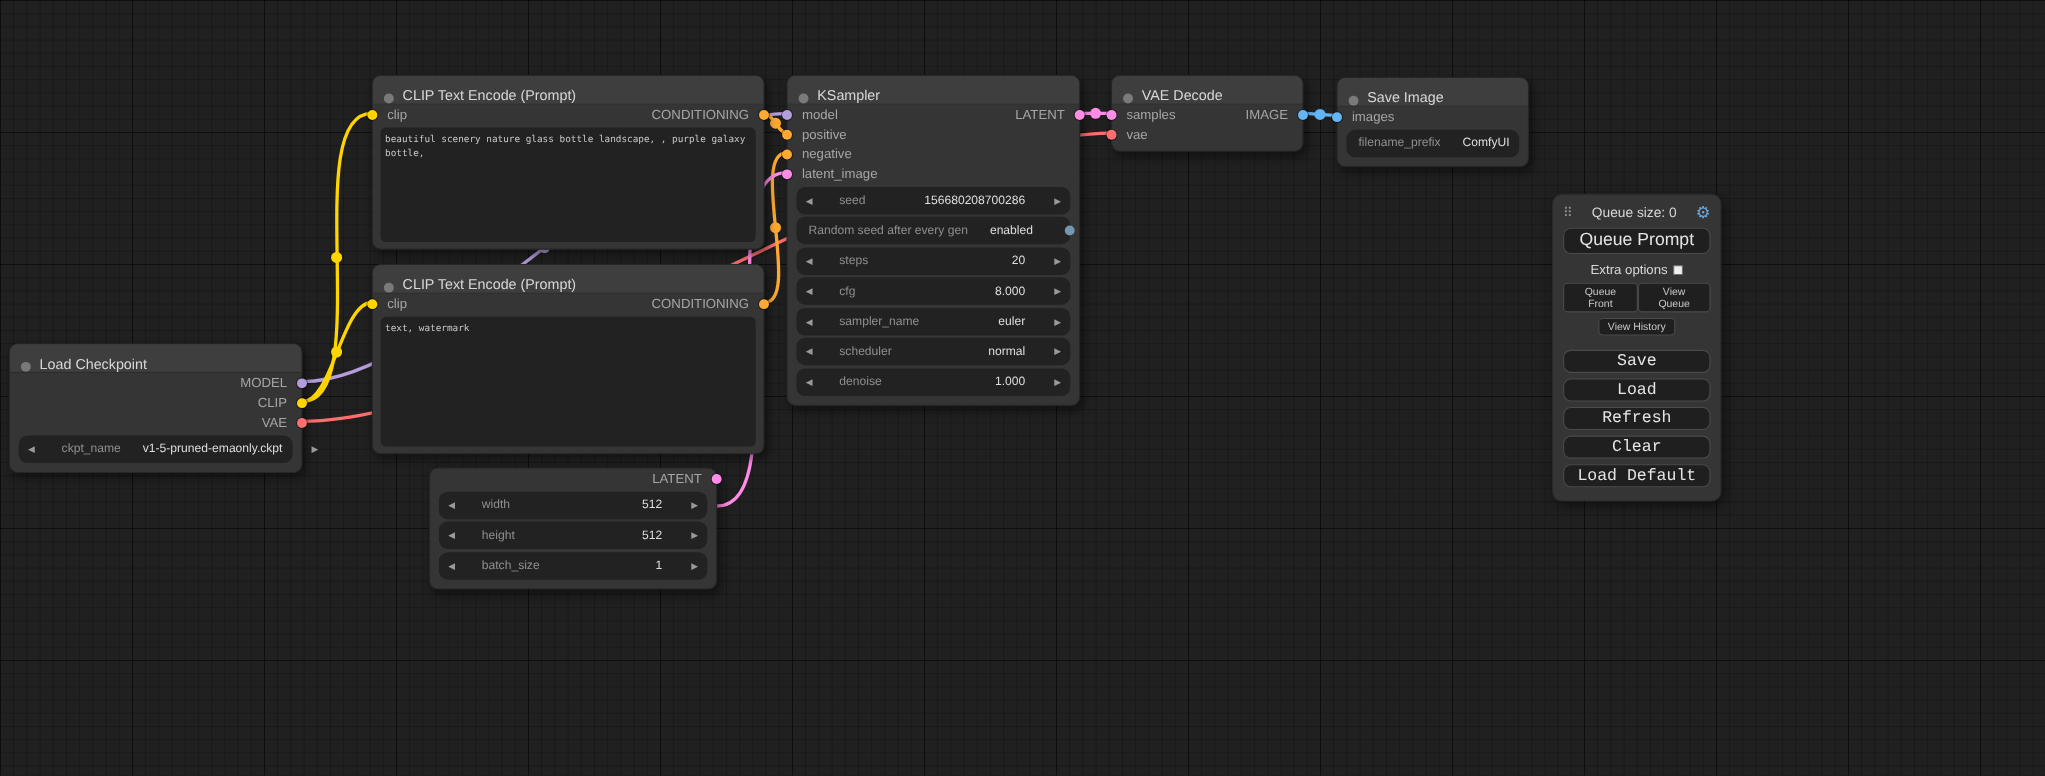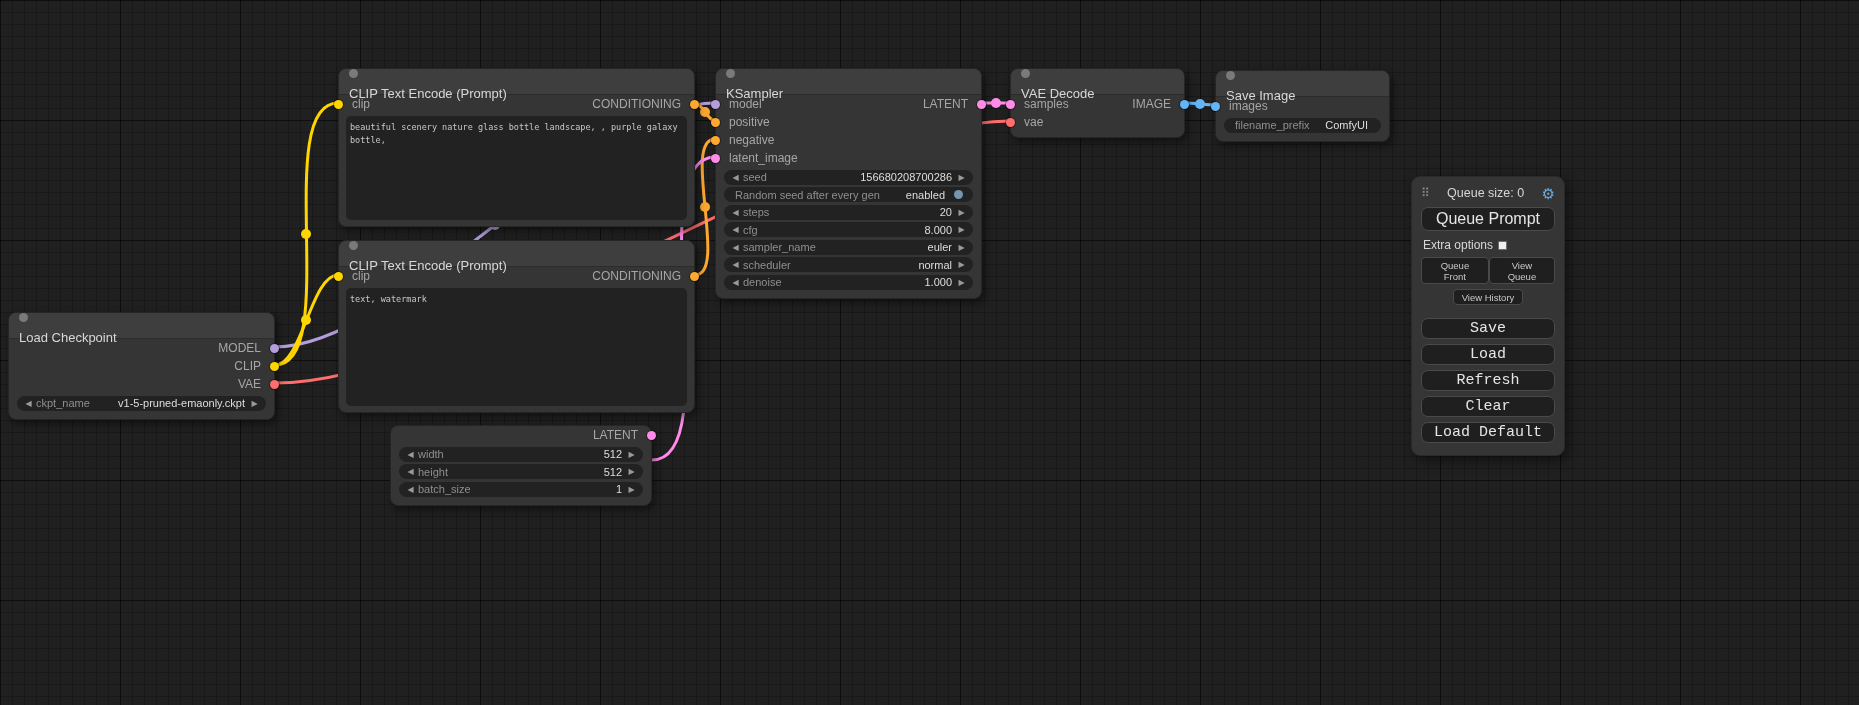--- a/index.html
+++ b/index.html
@@ -19,27 +19,26 @@
 
   .node {
     position: absolute; z-index: 2;
     background: #353535;
     border: 1px solid #262626;
     border-radius: 8px;
     box-shadow: 3px 4px 9px rgba(0,0,0,.45);
     padding-bottom: 6px;
   }
   .ntitle {
-    display: flex; align-items: flex-start; gap: 8px;
+    display: flex; align-items: flex-end; gap: 8px;
     height: 26px; padding: 0 10px;
     background: #3e3e3e;
     border-radius: 7px 7px 0 0;
     border-bottom: 1px solid #2c2c2c;
     cursor: move;
-    flex-direction: column;
   }
   .tdot { width: 9px; height: 9px; border-radius: 50%; background: #7a7a7a; flex: none; }
   .ttext { font-size: 13px; color: #d8d8d8; white-space: nowrap; }
 
   .srow {
     position: relative; display: flex; align-items: center;
     height: 18px; padding: 0 13px;
     font-size: 12px; color: #a6a6a6;
   }
   .out-label { margin-left: auto; }
@@ -47,23 +46,23 @@
     position: absolute; top: 50%; margin-top: -4.5px;
     width: 9px; height: 9px; border-radius: 50%;
     box-shadow: 0 0 0 1px rgba(0,0,0,.35);
     cursor: crosshair;
   }
   .port.in  { left: -5px; }
   .port.out { right: -5px; }
 
   .widget {
     display: flex; align-items: center;
-    height: 15px; margin: 2.5px 8px; padding: 0 5px;
+    height: 25px; margin: 2.5px 8px; padding: 0 5px;
     background: #222; border-radius: 8px;
-    font-size: 11px; color: #8f8f8f;
+    font-size: 11px; color: #8f8f8f; gap: 20px;
   }
   .widget.noarrow { padding: 0 10px; }
   .warr { flex: none; width: 13px; font-size: 8px; color: #9a9a9a; text-align: center; line-height: 15px; cursor: pointer; }
   .wname { white-space: nowrap; margin-left: 1px; }
   .wval  { margin-left: auto; margin-right: 3px; color: #dedede; white-space: nowrap; }
   .toggle-dot { flex: none; width: 9px; height: 9px; border-radius: 50%; margin-left: 6px; cursor: pointer; }
 
   .ntext {
     display: block; width: calc(100% - 14px); margin: 3px 7px 0;
     background: #222; border: none; border-radius: 5px;
@@ -85,21 +84,21 @@
   .queue-size { flex: 1; text-align: center; font-size: 12.5px; color: #d6d6d6; }
   .gear { color: #6ca9dd; font-size: 15px; cursor: pointer; line-height: 1; }
   .btn {
     display: block; width: 100%;
     background: #1f1f1f; border: 1px solid #4a4a4a; color: #e5e5e5;
     border-radius: 7px; cursor: pointer; font-family: inherit; text-align: center;
   }
   .btn-queue { height: 24px; font-size: 16px; margin: 2px 0 7px; }
   .btn-main  { height: 21px; font-size: 15px; margin-top: 5px; font-family: Liberation Mono, monospace; }
   .gap-top { margin-top: 13px; }
-  .extra-row { display: flex; align-items: center; justify-content: flex-start; gap: 5px; font-size: 12px; color: #d8d8d8; margin: 2px 2px 5px; }
+  .extra-row { display: flex; align-items: center; justify-content: center; gap: 5px; font-size: 12px; color: #d8d8d8; margin: 2px 2px 5px; }
   .checkbox { width: 9px; height: 9px; background: #efefef; border: 1px solid #6e6e6e; border-radius: 1px; cursor: pointer; }
   .small-row { display: flex; justify-content: center; margin-bottom: 5px; }
   .small-row.center { justify-content: center; margin-bottom: 2px; }
   .btn-sm {
     background: #1f1f1f; border: 1px solid #4a4a4a; color: #c9c9c9;
     border-radius: 4px; font-size: 9.5px; padding: 1.5px 8px; cursor: pointer; font-family: inherit;
   }
 </style>
 </head>
 <body>

